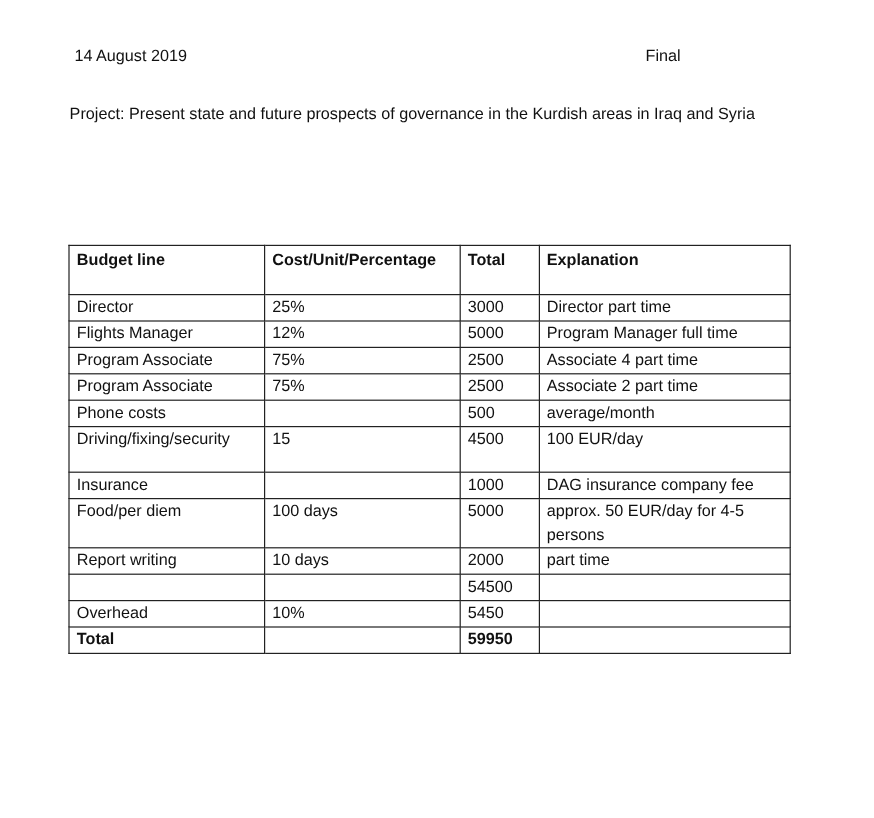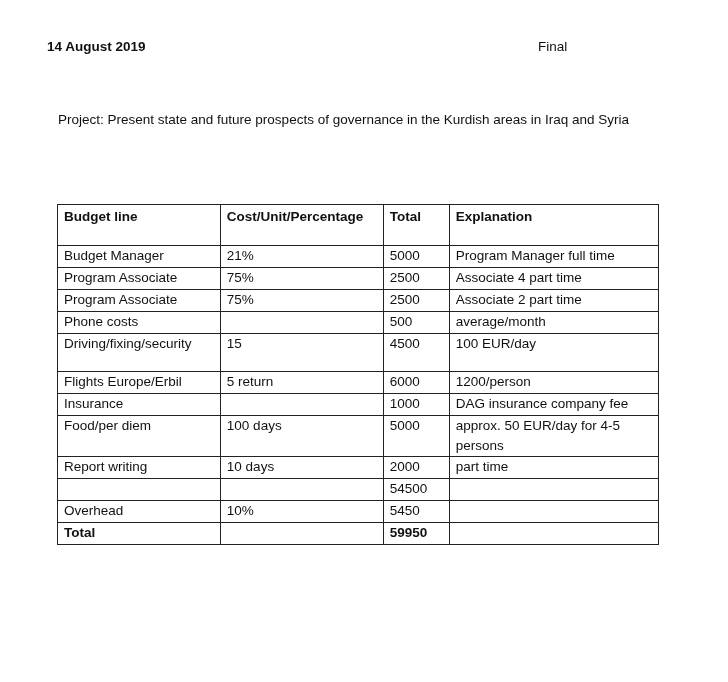--- a/index.html
+++ b/index.html
@@ -1,22 +1,22 @@
 <!DOCTYPE html>
 <html><head>
   <meta charset="utf-8">
   <style>
     html, body { margin: 0; padding: 0; background: #ffffff; }
     body {
       width: 728px; height: 682px; position: relative; overflow: hidden;
       font-family: "Liberation Sans", sans-serif; color: #111111; font-size: 13.5px;
     }
-    .date { position: absolute; left: 47px; top: 39px; font-weight: bold; }
+    .date { position: absolute; left: 62px; top: 39px; }
     .status { position: absolute; left: 538px; top: 39px; }
-    .project { position: absolute; left: 58px; top: 110px; width: 600px; line-height: 20px; }
+    .project { position: absolute; left: 58px; top: 85px; width: 600px; line-height: 20px; }
     table {
       position: absolute; left: 57px; top: 204px;
       border-collapse: collapse; width: 602px;
     }
     td, th {
       border: 1px solid #222222; padding: 0 6px; text-align: left; vertical-align: top;
       font-size: 13.5px; line-height: 20px; font-weight: normal;
     }
     th { font-weight: bold; height: 38px; padding-top: 2px; }
     td { height: 21px; }
@@ -41,22 +41,28 @@
   <thead>
     <tr>
       <th>Budget line</th>
       <th>Cost/Unit/Percentage</th>
       <th>Total</th>
       <th>Explanation</th>
     </tr>
   </thead>
   <tbody id="tbody">
       <tr>
-        <td>Budget Manager</td>
-        <td>21%</td>
+        <td>Director</td>
+        <td>25%</td>
+        <td>3000</td>
+        <td>Director part time</td>
+      </tr>
+      <tr>
+        <td>Flights Manager</td>
+        <td>12%</td>
         <td>5000</td>
         <td>Program Manager full time</td>
       </tr>
       <tr>
         <td>Program Associate</td>
         <td>75%</td>
         <td>2500</td>
         <td>Associate 4 part time</td>
       </tr>
       <tr>
@@ -69,26 +75,20 @@
         <td>Phone costs</td>
         <td></td>
         <td>500</td>
         <td>average/month</td>
       </tr>
       <tr class="tall">
         <td>Driving/fixing/security</td>
         <td>15</td>
         <td>4500</td>
         <td>100 EUR/day</td>
-      </tr>
-      <tr>
-        <td>Flights Europe/Erbil</td>
-        <td>5 return</td>
-        <td>6000</td>
-        <td>1200/person</td>
       </tr>
       <tr>
         <td>Insurance</td>
         <td></td>
         <td>1000</td>
         <td>DAG insurance company fee</td>
       </tr>
       <tr class="tall">
         <td>Food/per diem</td>
         <td>100 days</td>

